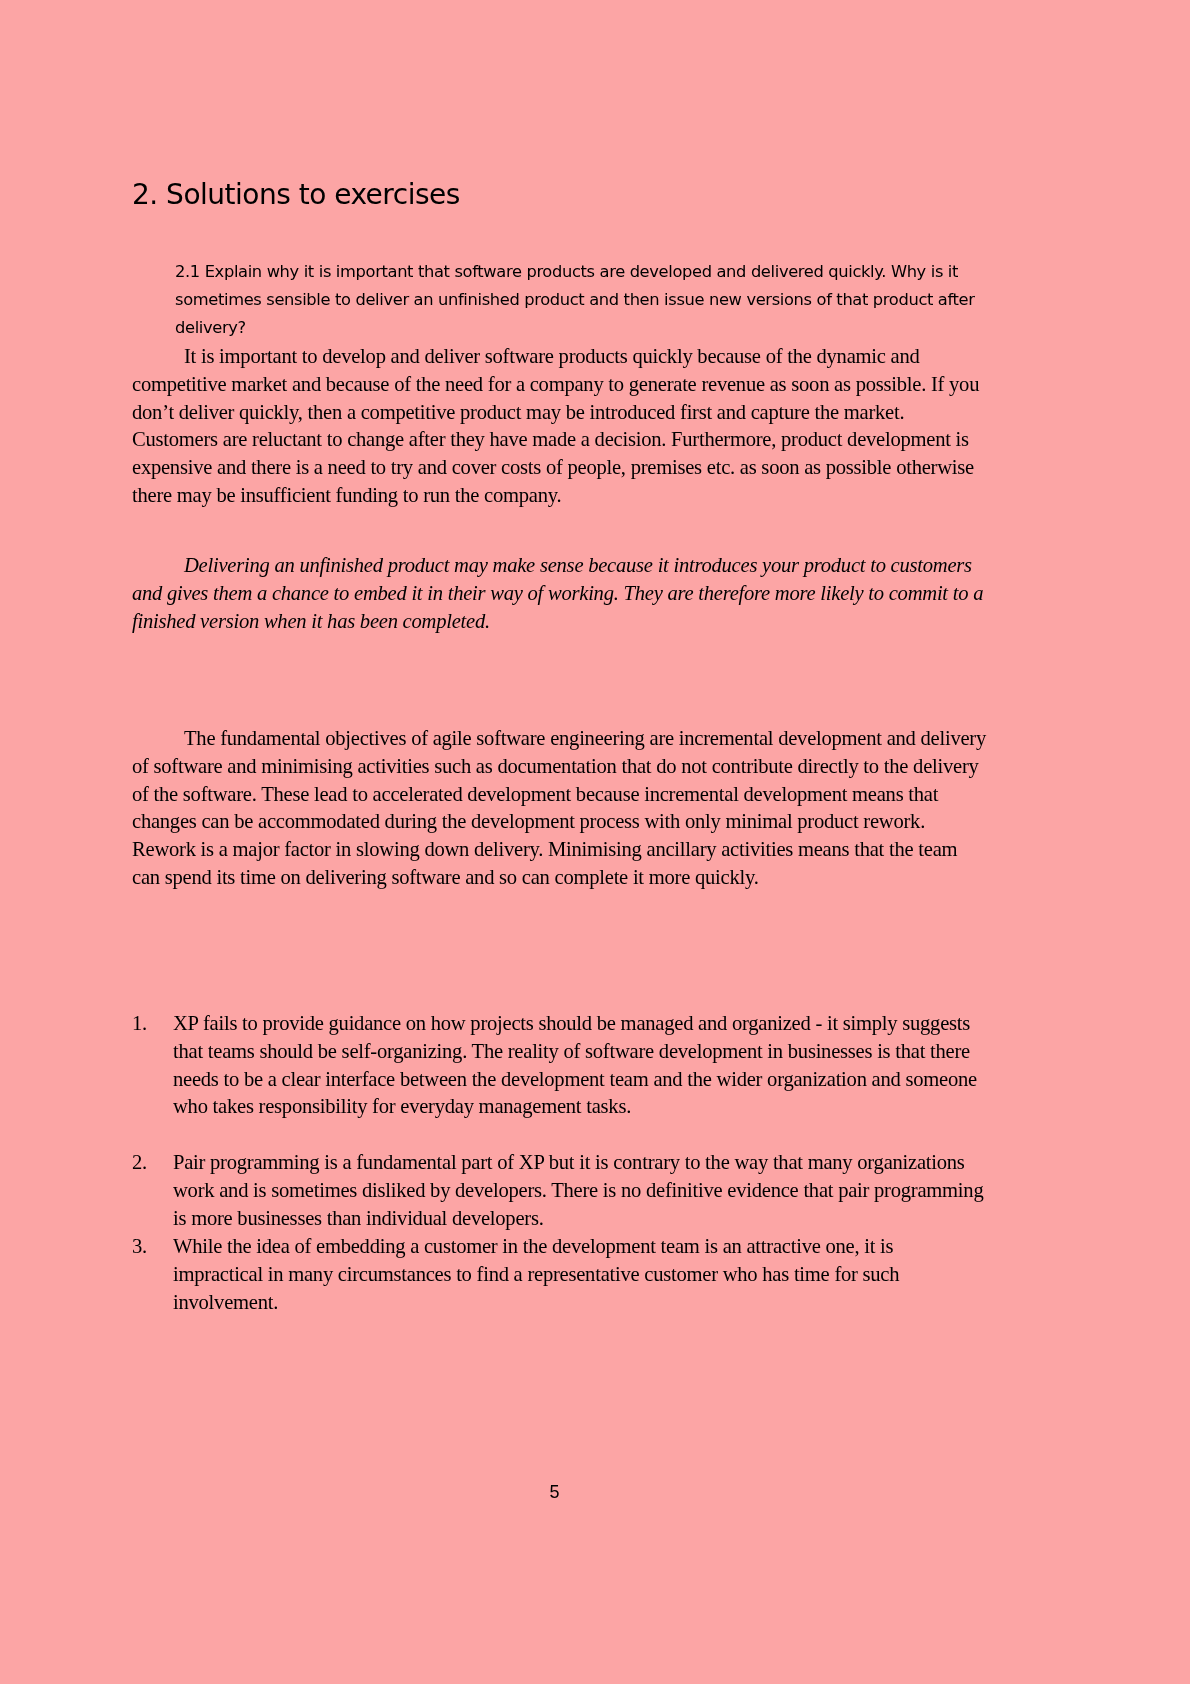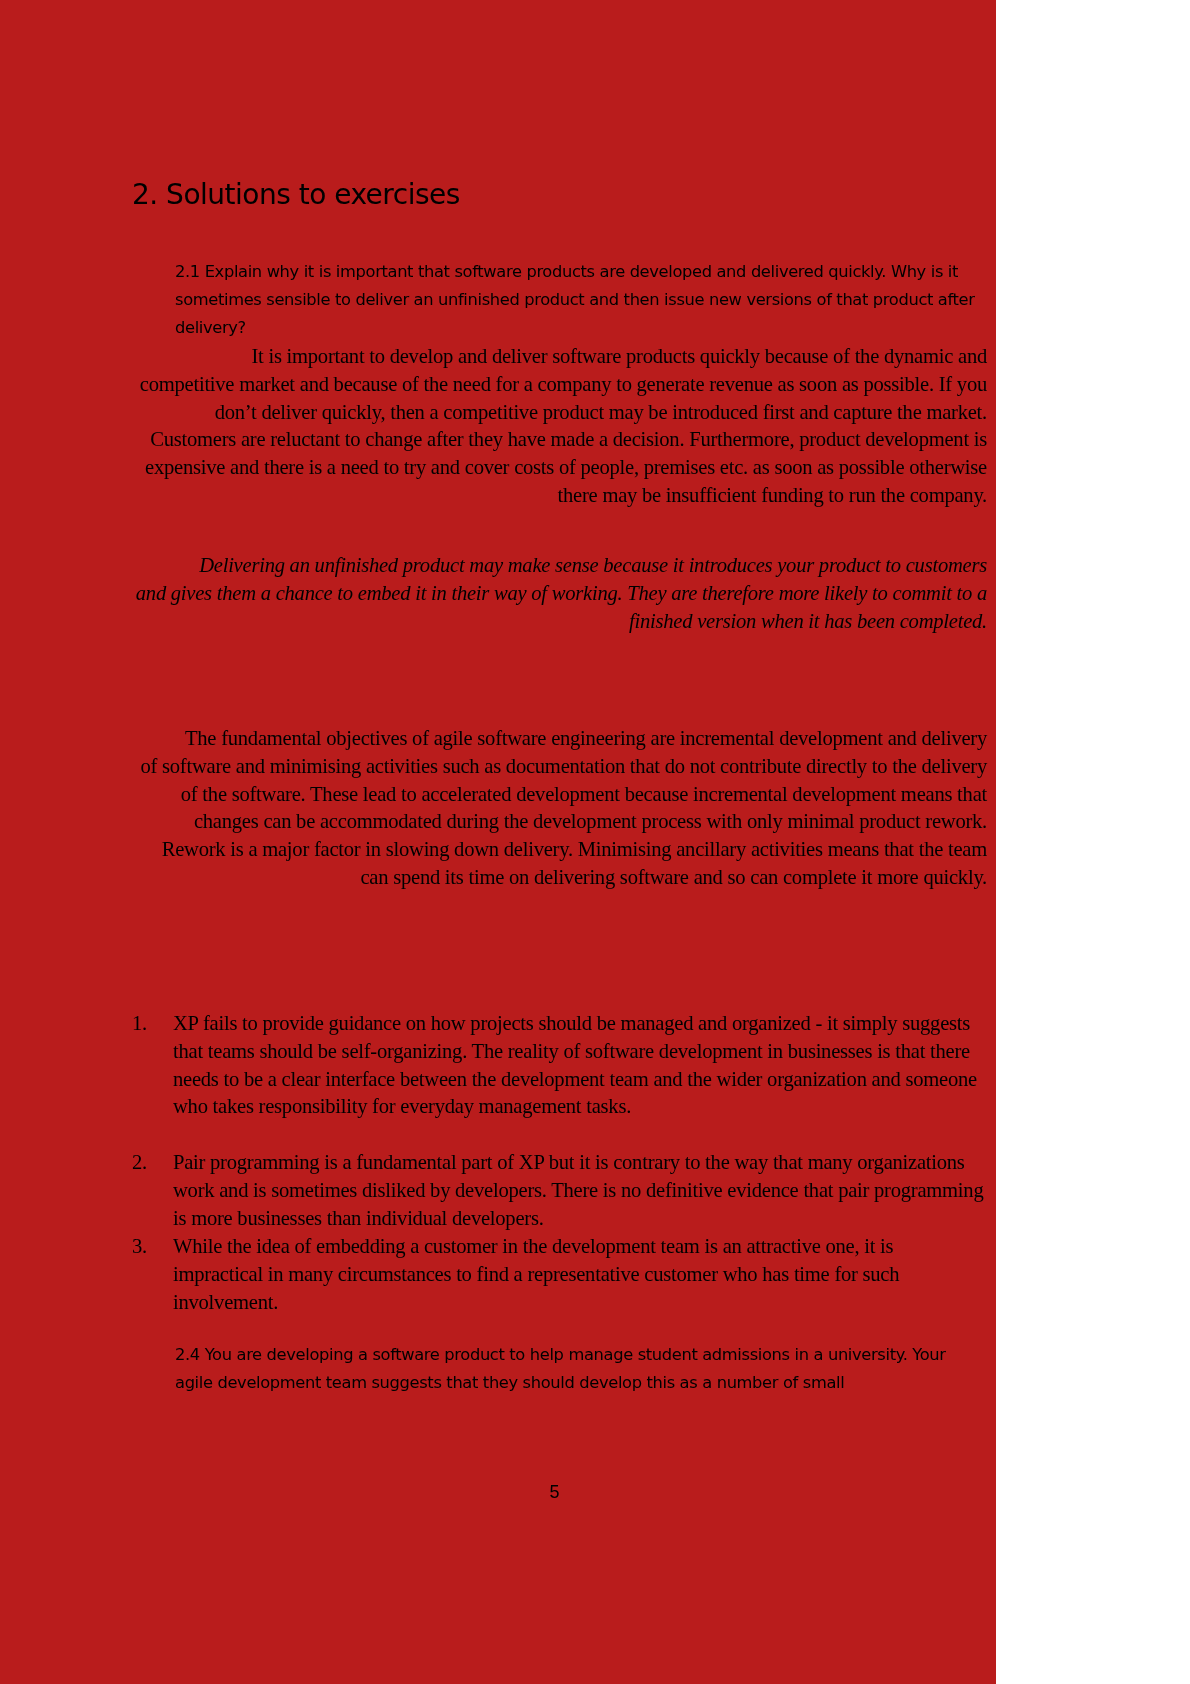--- a/index.html
+++ b/index.html
@@ -1,20 +1,20 @@
 <!DOCTYPE html>
 <html><head>
 <meta charset="utf-8">
 <style>
   html, body { margin: 0; padding: 0; background: #ffffff; }
   body { width: 1190px; height: 1684px; position: relative; overflow: hidden; color: #000; }
-  .page { position: absolute; left: 0; top: 0; width: 996px; height: 1684px; background: #b91c1c; }
+  .page { position: absolute; left: 0; top: 0; width: 1190px; height: 1684px; background: #fca5a5; }
   .h1 { position: absolute; left: 132px; top: 178px; font-family: "DejaVu Sans", sans-serif; font-size: 28px; font-weight: normal; letter-spacing: -0.5px; white-space: nowrap; }
   .q { position: absolute; left: 175px; width: 810px; font-family: "DejaVu Sans", sans-serif; font-size: 16.3px; line-height: 28px; letter-spacing: -0.35px; }
-  .p { position: absolute; left: 132px; width: 855px; font-family: "Liberation Serif", serif; font-size: 20.6px; line-height: 27.8px; letter-spacing: -0.25px; text-align: right; }
+  .p { position: absolute; left: 132px; width: 855px; font-family: "Liberation Serif", serif; font-size: 20.6px; line-height: 27.8px; letter-spacing: -0.25px; text-align: left; }
   .p .indent { display: inline-block; width: 52px; }
   .li { position: absolute; left: 132px; width: 855px; font-family: "Liberation Serif", serif; font-size: 20.6px; line-height: 27.8px; letter-spacing: -0.25px; }
   .li .num { position: absolute; left: 0; top: 0; }
   .li .txt { display: block; margin-left: 41px; }
   .pagenum { position: absolute; left: 0; width: 1109px; top: 1482px; text-align: center; font-family: "Liberation Sans", sans-serif; font-size: 18px; }
 </style>
 </head>
 <body>
 
 <div class="page">
@@ -39,17 +39,16 @@
   <div class="li" style="top:1149px;">
     <span class="num">2.</span>
     <span class="txt">Pair programming is a fundamental part of XP but it is contrary to the way that many organizations work and is sometimes disliked by developers. There is no definitive evidence that pair programming is more businesses than individual developers.</span>
   </div>
 
   <div class="li" style="top:1233px;">
     <span class="num">3.</span>
     <span class="txt"> While the idea of embedding a customer in the development team is an attractive one, it is impractical in many circumstances to find a representative customer who has time for such involvement.</span>
   </div>
 
-  <div class="q" style="top:1341px;">2.4 You are developing a software product to help manage student admissions in a university. Your agile development team suggests that they should develop this as a number of small</div>
 
   <div class="pagenum">5</div>
 
 </div>
 
 </body></html>

